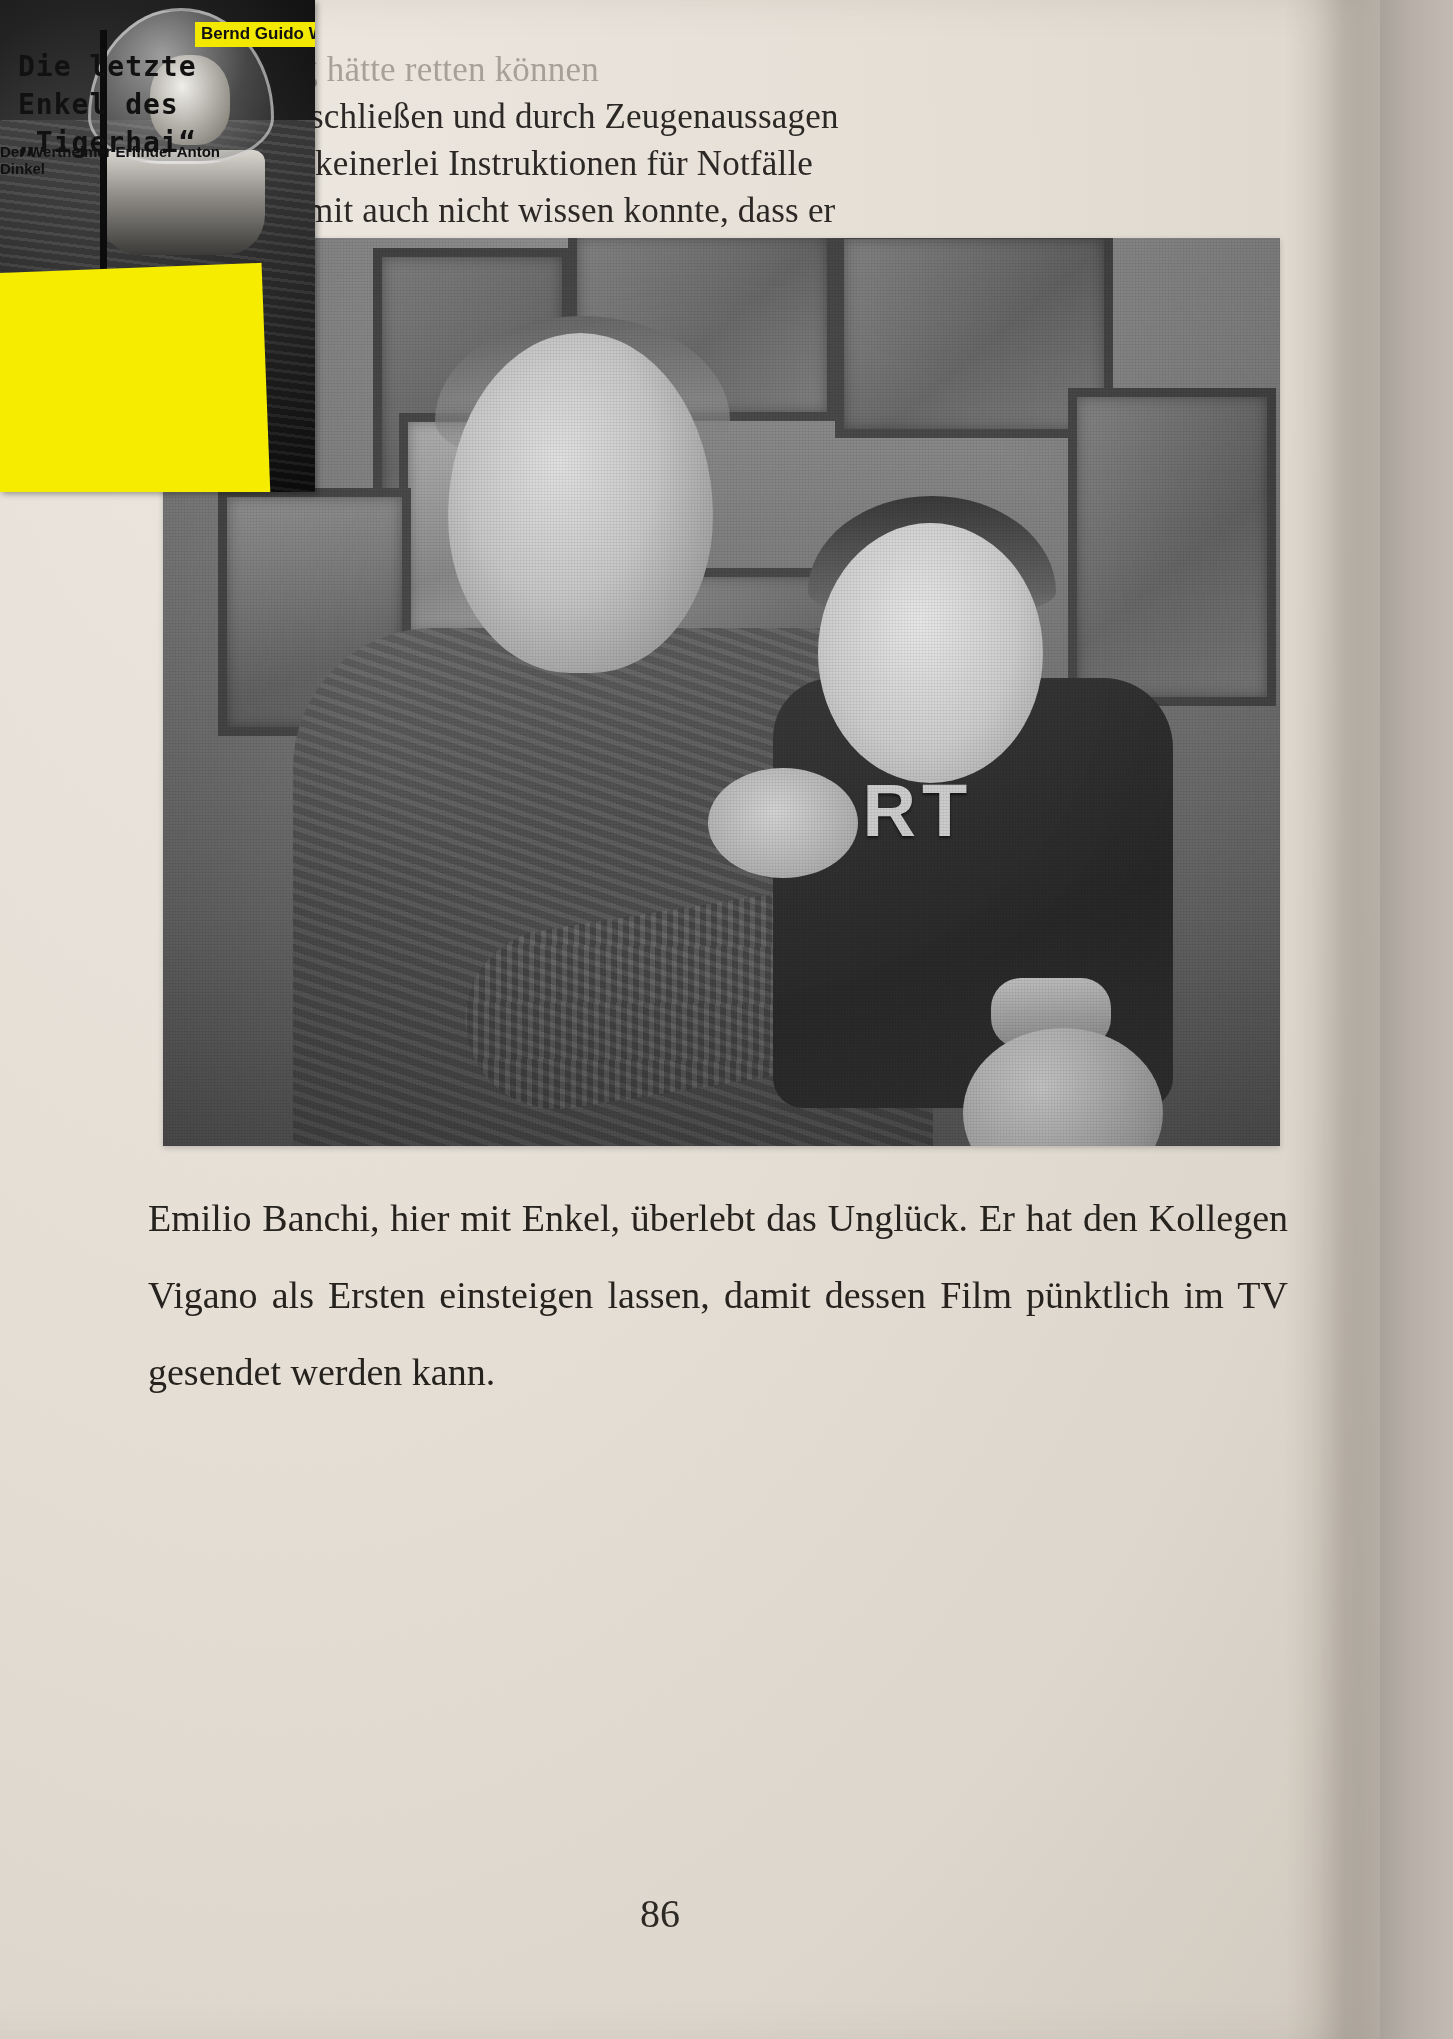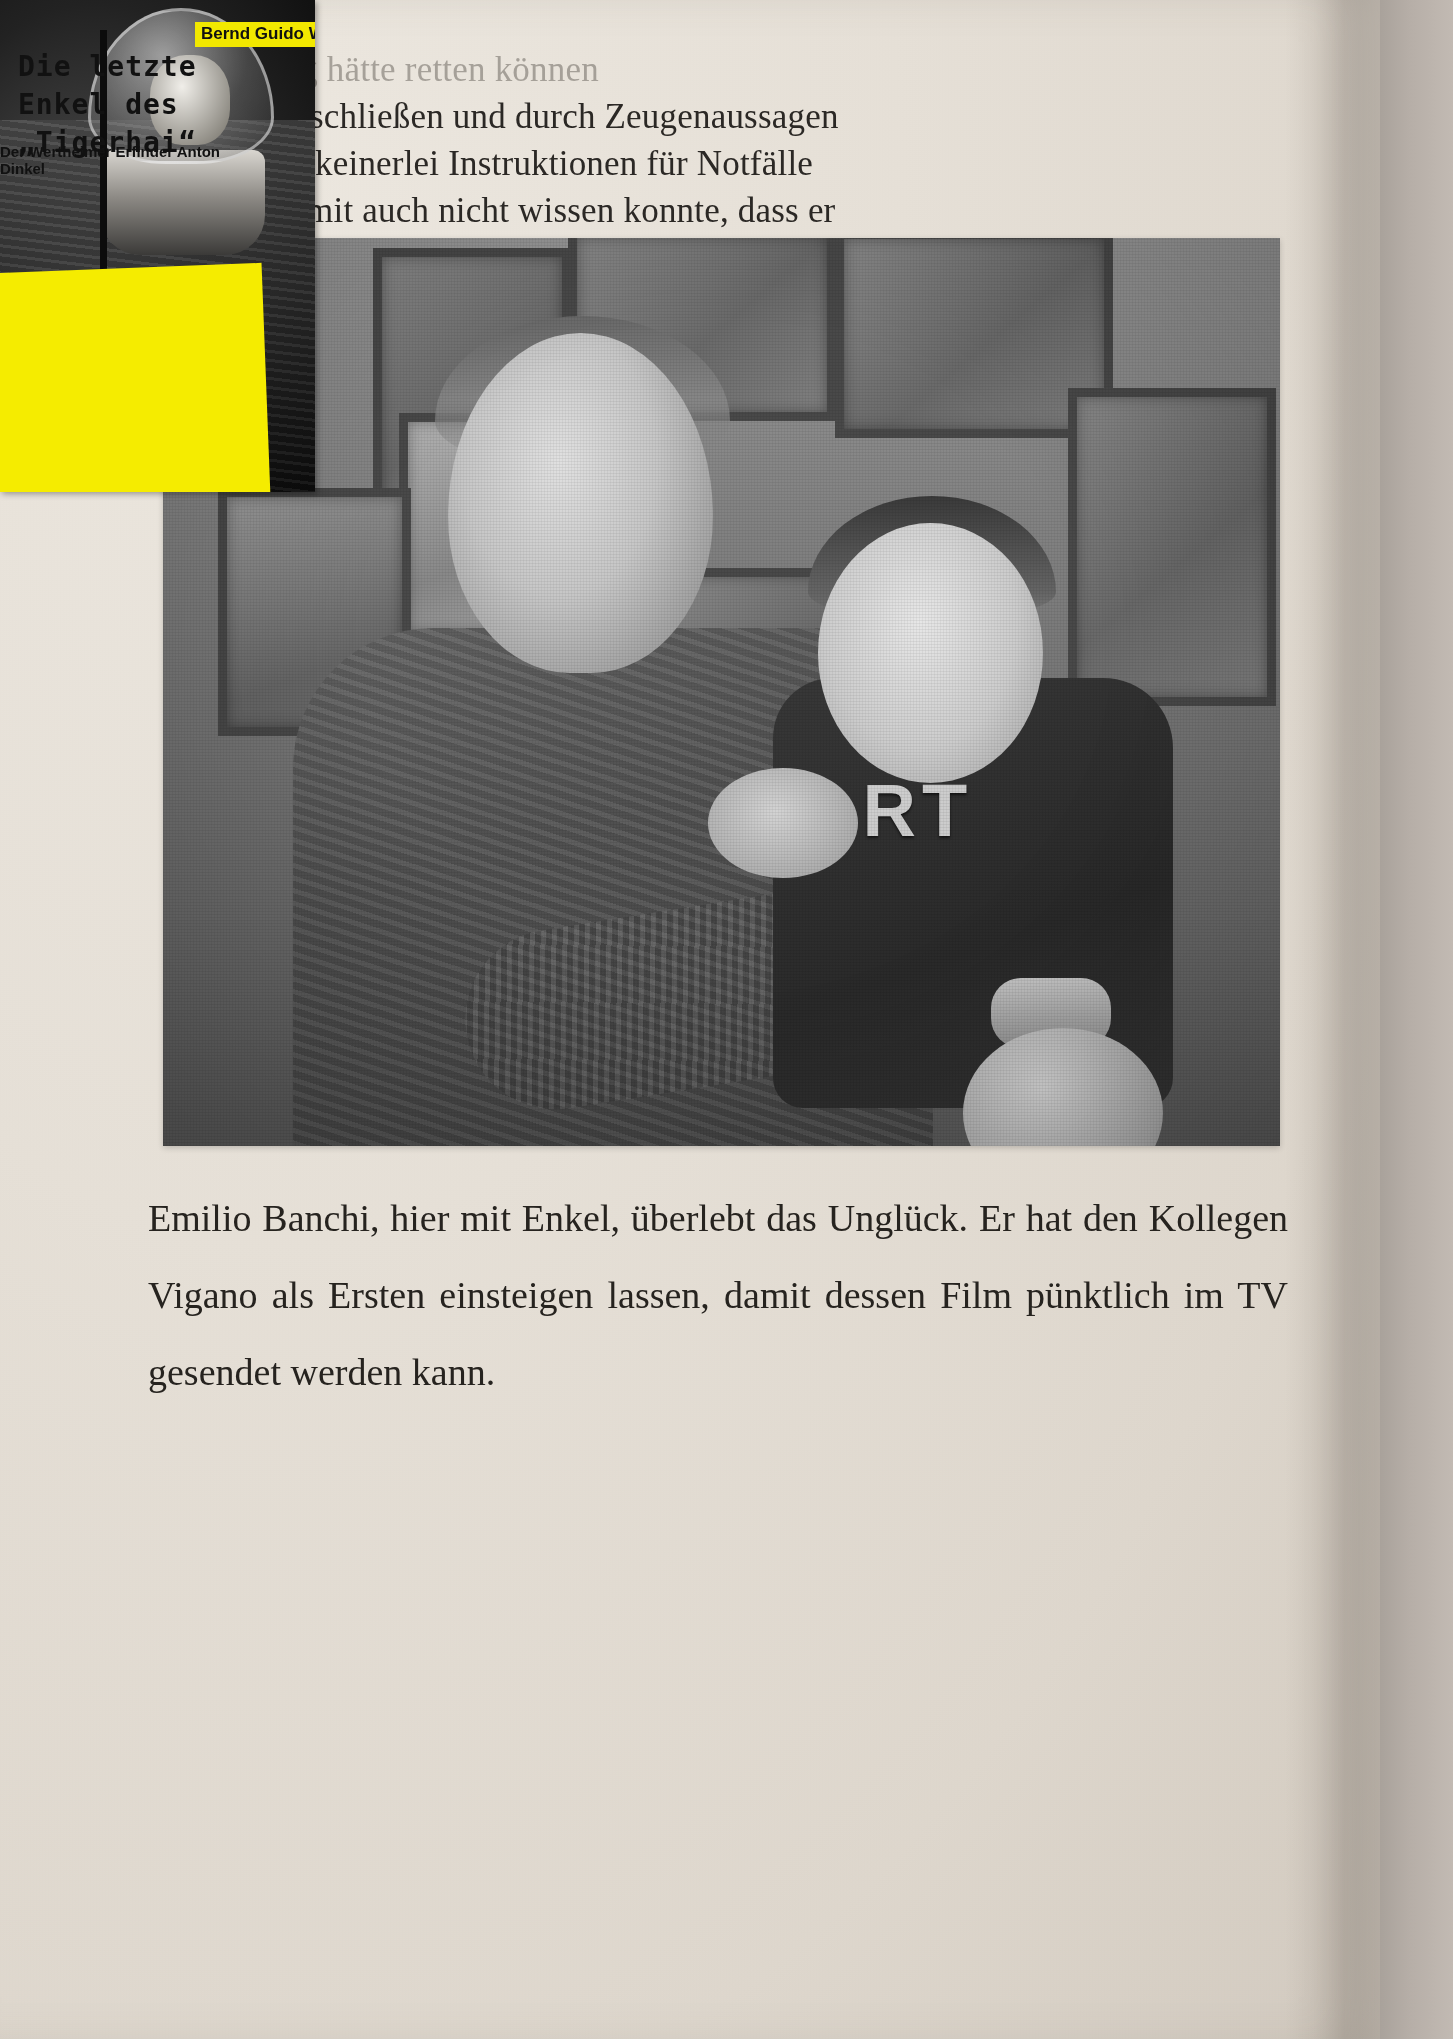--- a/index.html
+++ b/index.html
@@ -378,20 +378,21 @@
     <div id="man-hand"></div>
 
     <div id="photo-halftone"></div>
     <div id="photo-vignette"></div>
   </div>
 
   <div id="caption">
     <p>Emilio Banchi, hier mit Enkel, überlebt das Unglück. Er hat den Kollegen Vigano als Ersten einsteigen lassen, damit dessen Film pünktlich im TV gesendet werden kann.</p>
   </div>
 
+  <div id="page-number">86</div>
 
   <div id="page-edge"></div>
 </div>
 
 <div id="outside-page"></div>
 
 <div id="book-cover">
   <div id="cover-photo"></div>
   <div id="cover-water"></div>
   <div id="cover-hull"></div>

